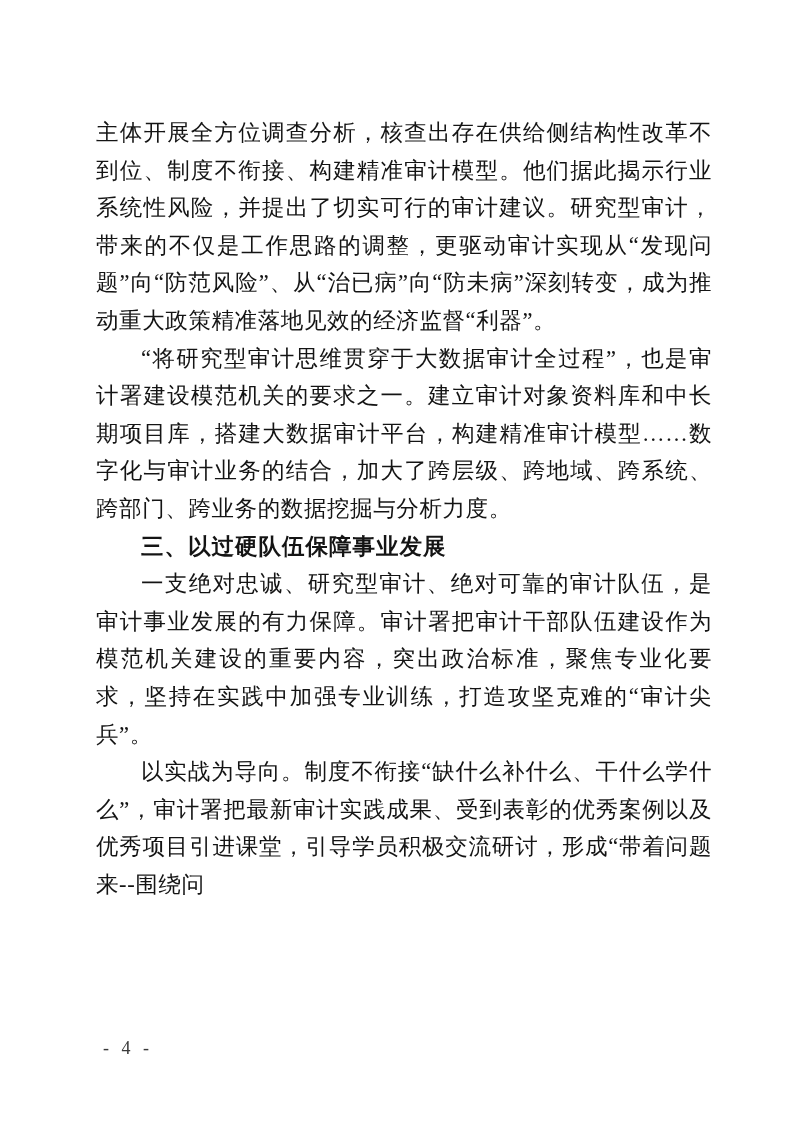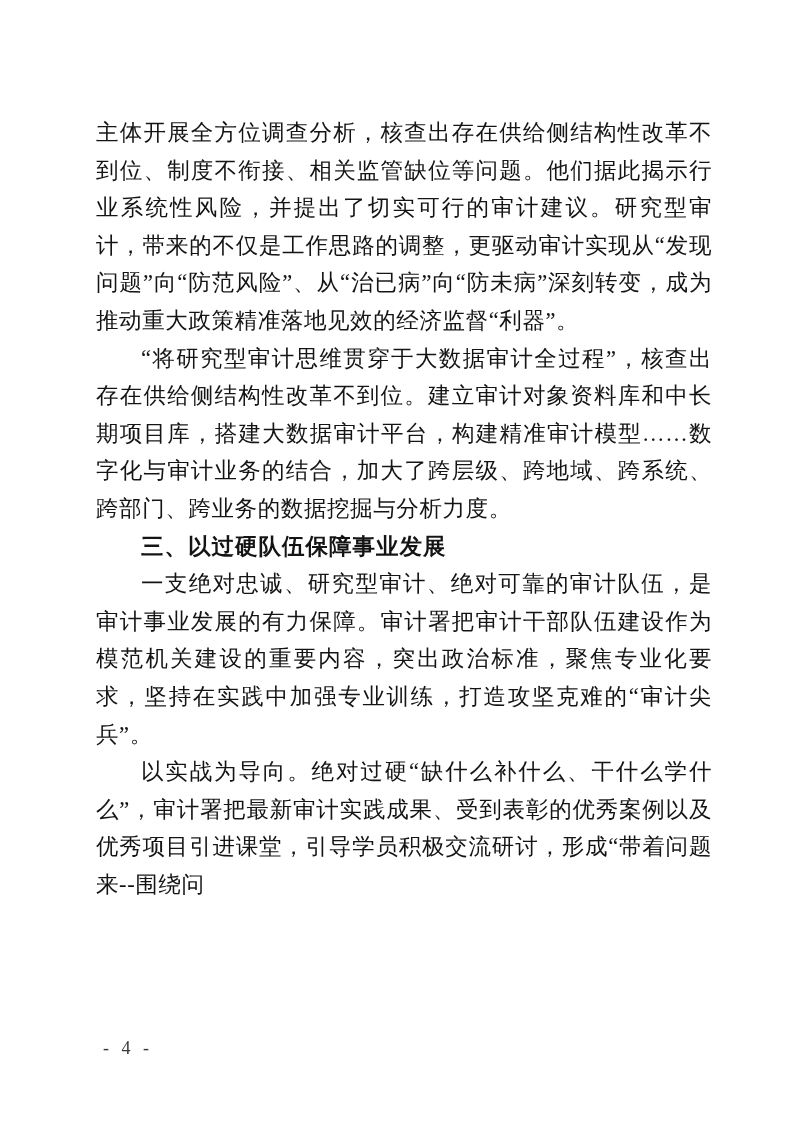--- a/index.html
+++ b/index.html
@@ -42,20 +42,20 @@
     color: #3a3a3a;
     letter-spacing: 4px;
     font-family: "Liberation Serif", "DejaVu Serif", serif;
   }
 </style>
 </head>
 <body>
 
 <div class="page">
   <div class="content">
-    <p class="para">主体开展全方位调查分析，核查出存在供给侧结构性改革不到位、制度不衔接、相关监管缺位等问题。他们据此揭示行业系统性风险，并提出了切实可行的审计建议。研究型审计，带来的不仅是工作思路的调整，更驱动审计实现从“发现问题”向“防范风险”、从“治已病”向“防未病”深刻转变，成为推动重大政策精准落地见效的经济监督“利器”。</p>
-    <p class="para indent">“将研究型审计思维贯穿于大数据审计全过程”，核查出存在供给侧结构性改革不到位。建立审计对象资料库和中长期项目库，搭建大数据审计平台，构建精准审计模型……数字化与审计业务的结合，加大了跨层级、跨地域、跨系统、跨部门、跨业务的数据挖掘与分析力度。</p>
+    <p class="para">主体开展全方位调查分析，核查出存在供给侧结构性改革不到位、制度不衔接、构建精准审计模型。他们据此揭示行业系统性风险，并提出了切实可行的审计建议。研究型审计，带来的不仅是工作思路的调整，更驱动审计实现从“发现问题”向“防范风险”、从“治已病”向“防未病”深刻转变，成为推动重大政策精准落地见效的经济监督“利器”。</p>
+    <p class="para indent">“将研究型审计思维贯穿于大数据审计全过程”，也是审计署建设模范机关的要求之一。建立审计对象资料库和中长期项目库，搭建大数据审计平台，构建精准审计模型……数字化与审计业务的结合，加大了跨层级、跨地域、跨系统、跨部门、跨业务的数据挖掘与分析力度。</p>
     <p class="para indent heading">三、以过硬队伍保障事业发展</p>
     <p class="para indent">一支绝对忠诚、研究型审计、绝对可靠的审计队伍，是审计事业发展的有力保障。审计署把审计干部队伍建设作为模范机关建设的重要内容，突出政治标准，聚焦专业化要求，坚持在实践中加强专业训练，打造攻坚克难的“审计尖兵”。</p>
-    <p class="para indent">以实战为导向。绝对过硬“缺什么补什么、干什么学什么”，审计署把最新审计实践成果、受到表彰的优秀案例以及优秀项目引进课堂，引导学员积极交流研讨，形成“带着问题来--围绕问</p>
+    <p class="para indent">以实战为导向。制度不衔接“缺什么补什么、干什么学什么”，审计署把最新审计实践成果、受到表彰的优秀案例以及优秀项目引进课堂，引导学员积极交流研讨，形成“带着问题来--围绕问</p>
   </div>
   <div class="footer">- 4 -</div>
 </div>
 
 </body></html>

